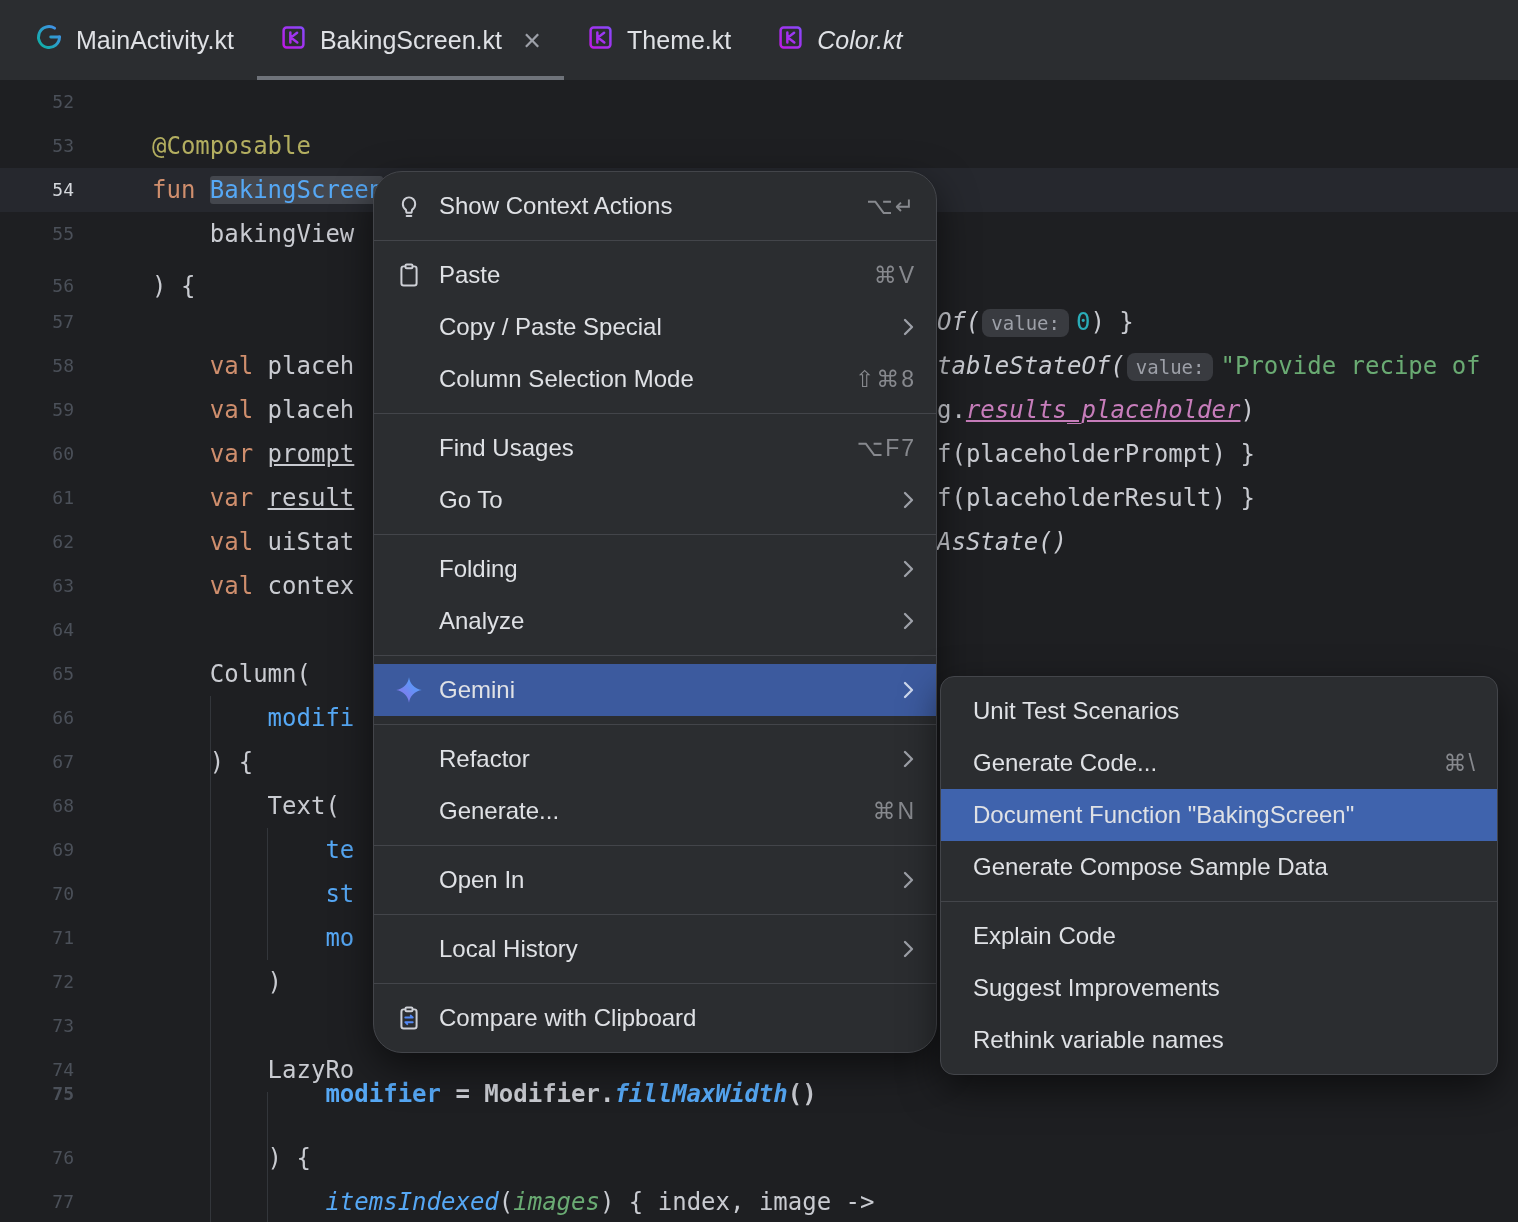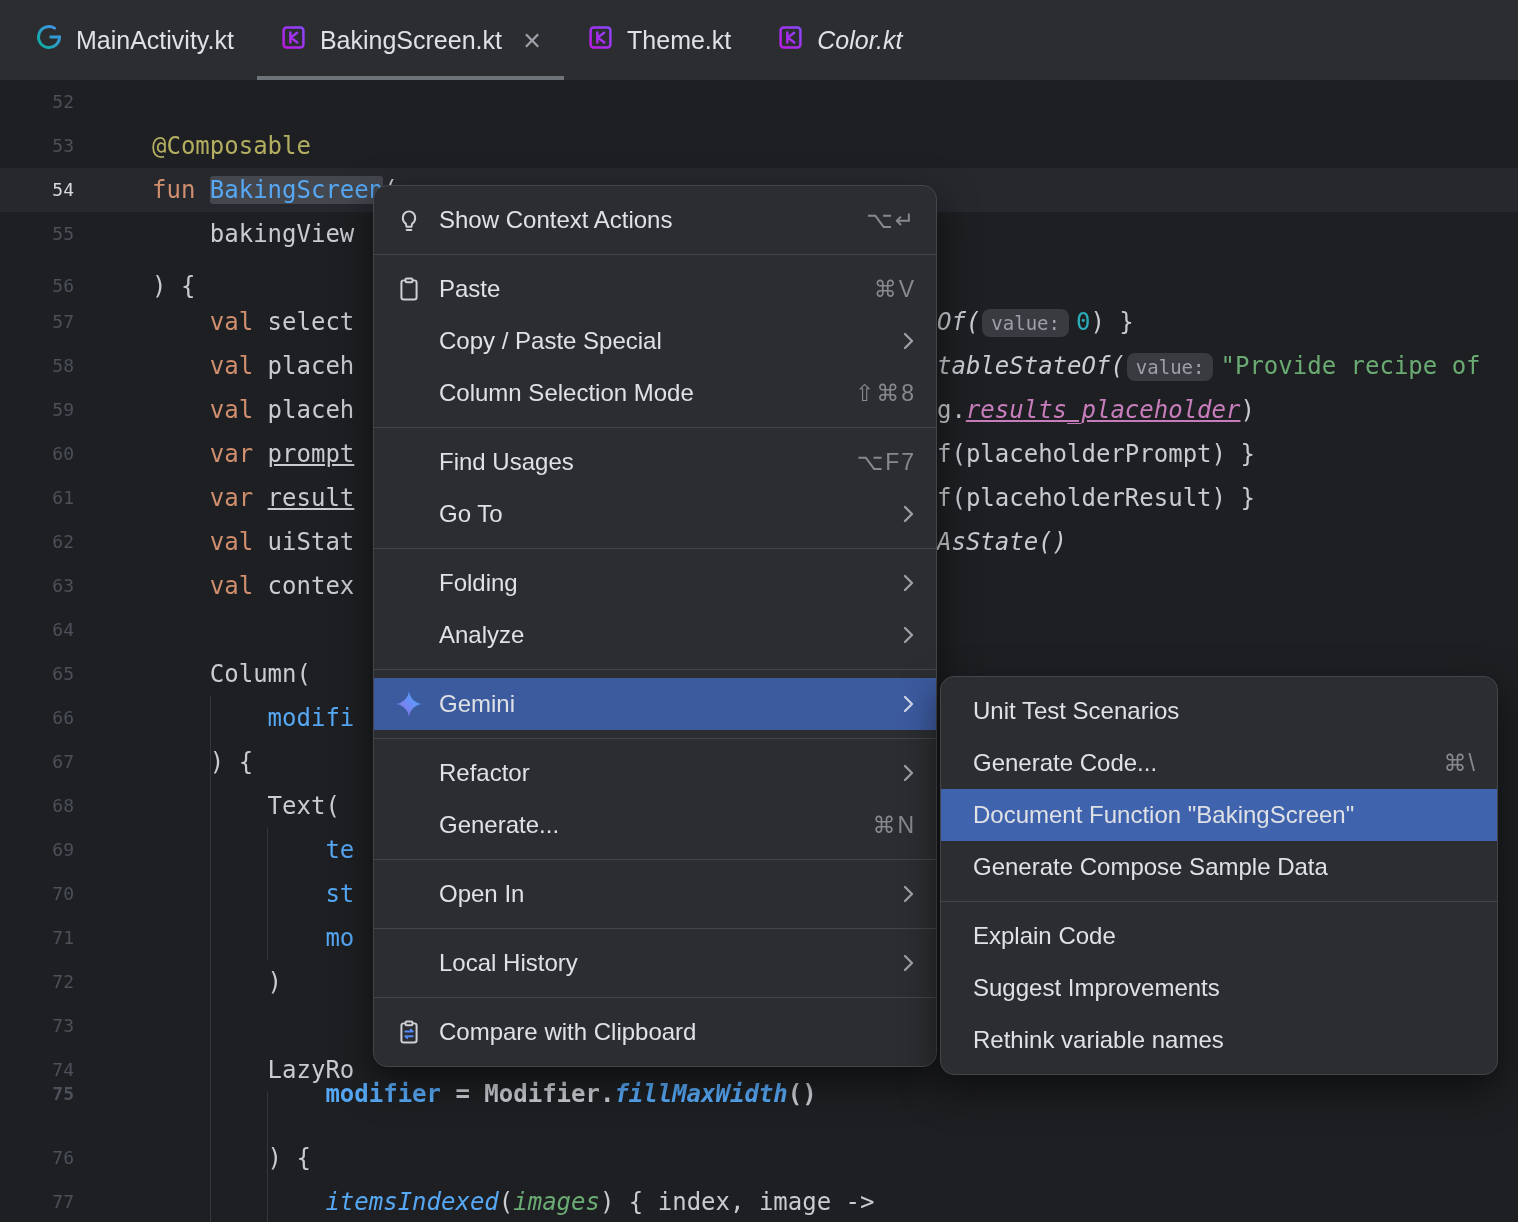--- a/index.html
+++ b/index.html
@@ -35,21 +35,21 @@
   .tk-str{color:var(--str);} .tk-num{color:var(--num);}
   .tk-prop{color:var(--prop);font-style:italic;text-decoration:underline;}
   .tk-grn{color:var(--str);font-style:italic;}
   .tk-hint{background:#393b40;color:#9da0a8;font-size:19px;border-radius:8px;
            padding:3px 9px;margin:0 7px 0 2px;}
   .guide{position:absolute;width:1px;background:#33363b;}
 
   
   .menu{position:absolute;background:#2b2d30;border:1px solid #43454a;border-radius:14px;
         box-shadow:0 14px 38px rgba(0,0,0,.55);padding:8px 0;font-size:24px;color:#dfe1e5;z-index:10;}
-  #ctx{left:373px;top:185px;width:562px;}
+  #ctx{left:373px;top:171px;width:562px;border-radius:29px;}
   #sub{left:940px;top:676px;width:556px;}
   .mi{height:52px;display:flex;align-items:center;padding:0 20px;position:relative;cursor:default;}
   .mi.sel{background:var(--menu-sel);}
   #sub .mi.sel{background:var(--submenu-sel);}
   #ctx .mi .ic{width:30px;height:30px;margin-right:15px;flex:0 0 30px;
                display:flex;align-items:center;justify-content:center;}
   #sub .mi{padding-left:32px;}
   .mi .lbl{flex:1;white-space:nowrap;}
   .mi .sc{color:#87898e;font-size:23px;margin-left:26px;letter-spacing:2px;}
   .mi .arr{color:#9da0a8;margin-left:26px;display:flex;align-items:center;}
@@ -117,21 +117,21 @@
 
 <div id="editor">
   <div class="guide" style="left:210px;top:616px;height:606px;"></div>
   <div class="guide" style="left:267px;top:748px;height:132px;"></div>
   <div class="guide" style="left:267px;top:1012px;height:210px;"></div>
 <div class="cl" style="top: 0px;"><span class="ln">52</span></div>
     <div class="cl" style="top: 44px;"><span class="ln">53</span><span class="lseg"><span class="tk-ann">@Composable</span></span></div>
     <div class="cl caret" style="top: 88px;"><span class="ln">54</span><span class="lseg"><span class="tk-kw">fun </span><span class="tk-fnsel">BakingScreen</span><span class="tk-pl">(</span></span></div>
     <div class="cl" style="top: 132px;"><span class="ln">55</span><span class="lseg">    <span class="tk-pl">bakingView</span></span></div>
     <div class="cl" style="top: 184px;"><span class="ln">56</span><span class="lseg"><span class="tk-pl">) {</span></span></div>
-    <div class="cl" style="top: 220px;"><span class="ln">57</span><span class="lseg">    <span class="tk-kw">val </span><span class="tk-pl">select</span></span><span class="rseg"><span class="tk-it">Of(</span><span class="tk-hint">value:</span><span class="tk-num">0</span><span class="tk-pl">) }</span></span></div>
+    <div class="cl" style="top: 220px;"><span class="ln">57</span><span class="rseg"><span class="tk-it">Of(</span><span class="tk-hint">value:</span><span class="tk-num">0</span><span class="tk-pl">) }</span></span></div>
     <div class="cl" style="top: 264px;"><span class="ln">58</span><span class="lseg">    <span class="tk-kw">val </span><span class="tk-pl">placeh</span></span><span class="rseg"><span class="tk-it">tableStateOf(</span><span class="tk-hint">value:</span><span class="tk-str">"Provide recipe of</span></span></div>
     <div class="cl" style="top: 308px;"><span class="ln">59</span><span class="lseg">    <span class="tk-kw">val </span><span class="tk-pl">placeh</span></span><span class="rseg"><span class="tk-pl">g.</span><span class="tk-prop">results_placeholder</span><span class="tk-pl">)</span></span></div>
     <div class="cl" style="top: 352px;"><span class="ln">60</span><span class="lseg">    <span class="tk-kw">var </span><span class="tk-plu">prompt</span></span><span class="rseg"><span class="tk-pl">f(placeholderPrompt) }</span></span></div>
     <div class="cl" style="top: 396px;"><span class="ln">61</span><span class="lseg">    <span class="tk-kw">var </span><span class="tk-plu">result</span></span><span class="rseg"><span class="tk-pl">f(placeholderResult) }</span></span></div>
     <div class="cl" style="top: 440px;"><span class="ln">62</span><span class="lseg">    <span class="tk-kw">val </span><span class="tk-pl">uiStat</span></span><span class="rseg"><span class="tk-it">AsState()</span></span></div>
     <div class="cl" style="top: 484px;"><span class="ln">63</span><span class="lseg">    <span class="tk-kw">val </span><span class="tk-pl">contex</span></span></div>
     <div class="cl" style="top: 528px;"><span class="ln">64</span></div>
     <div class="cl" style="top: 572px;"><span class="ln">65</span><span class="lseg">    <span class="tk-pl">Column(</span></span></div>
     <div class="cl" style="top: 616px;"><span class="ln">66</span><span class="lseg">        <span class="tk-fn">modifi</span></span></div>
     <div class="cl" style="top: 660px;"><span class="ln">67</span><span class="lseg">    <span class="tk-pl">) {</span></span></div>

